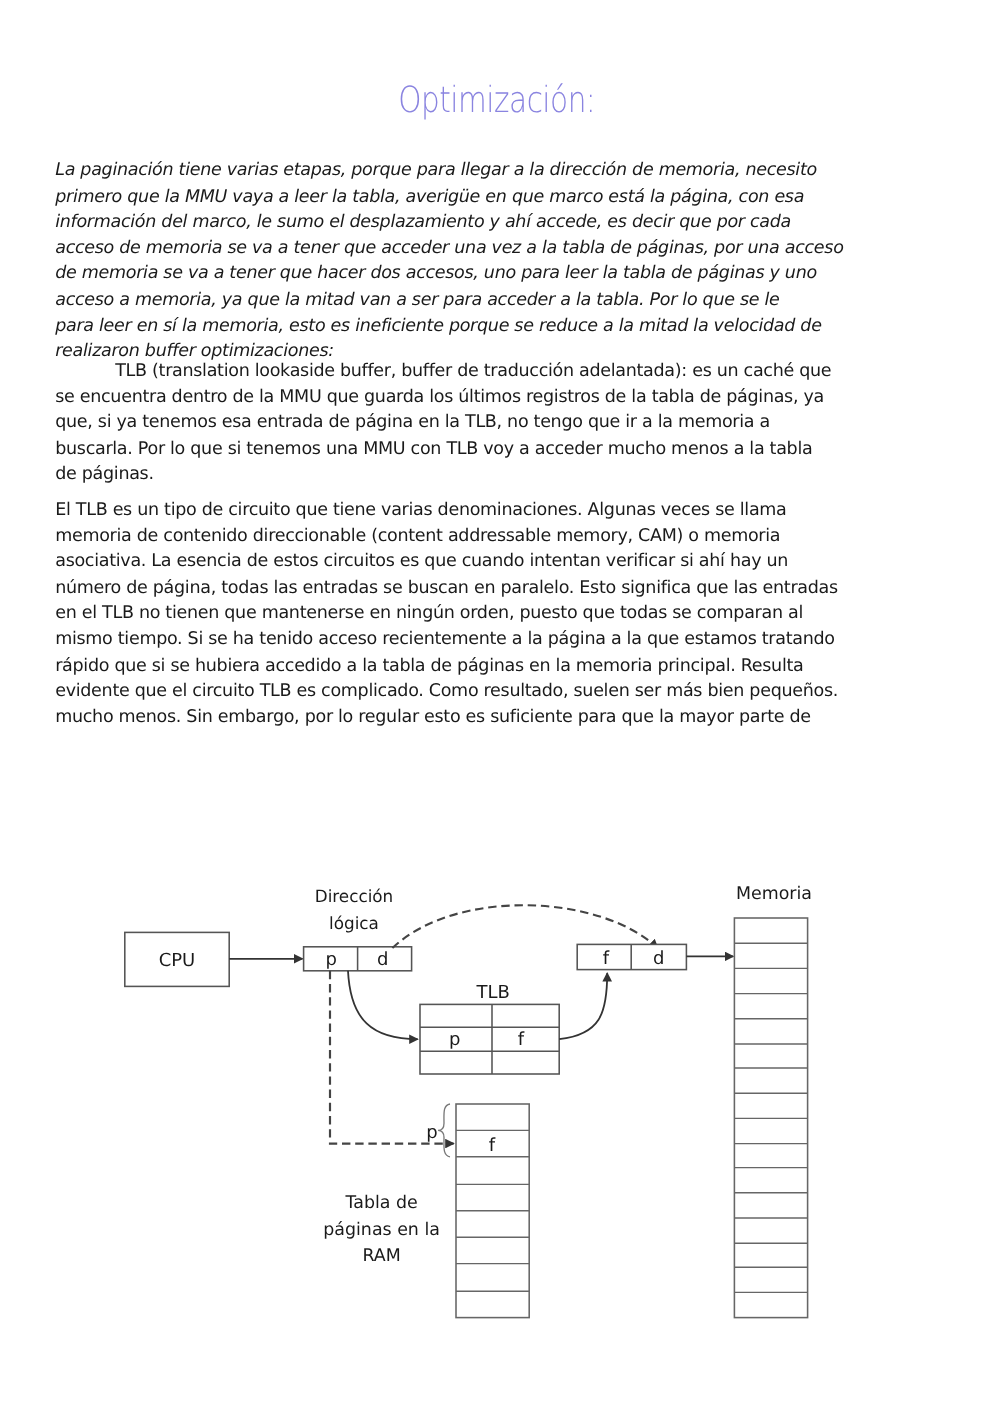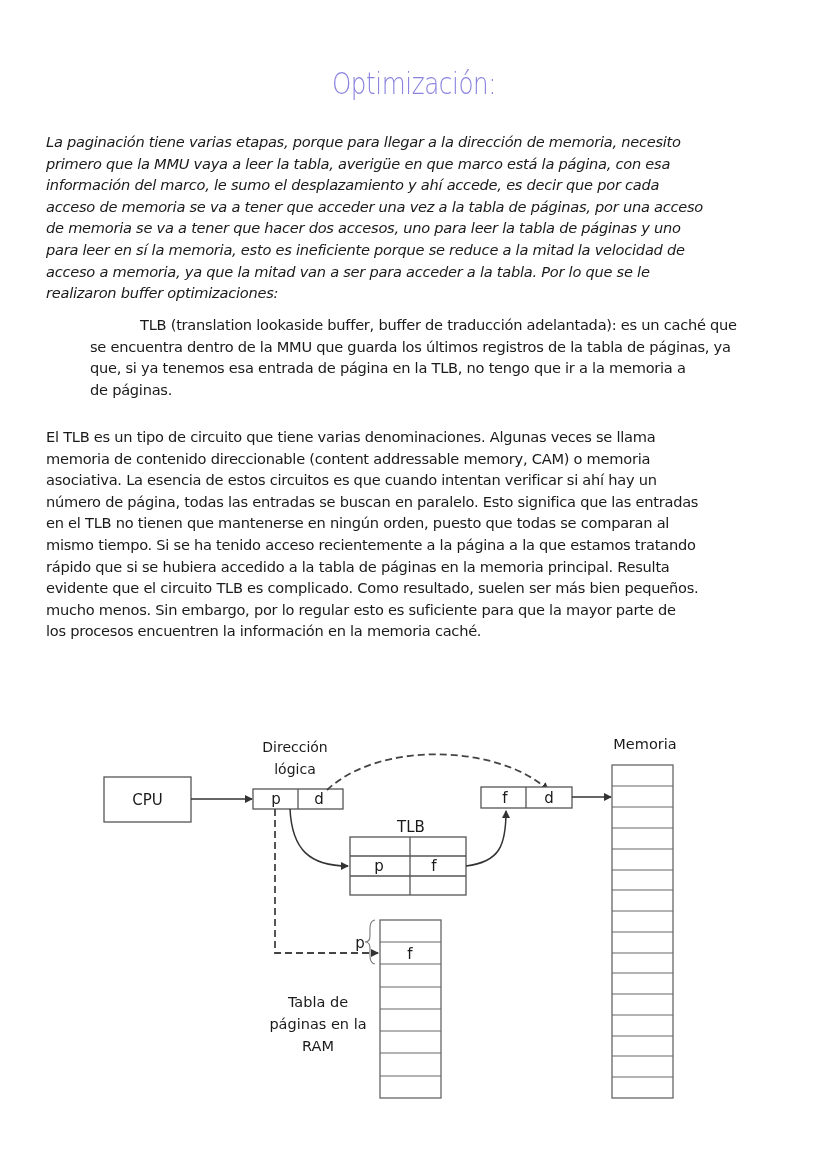--- a/index.html
+++ b/index.html
@@ -19,43 +19,43 @@
 <body>
 
 <div class="title" style="color:#8a84e0;">Optimización:</div>
 
 <div class="para" style="top:131px;font-style:italic;">
   <span class="line">La paginación tiene varias etapas, porque para llegar a la dirección de memoria, necesito</span>
   <span class="line">primero que la MMU vaya a leer la tabla, averigüe en que marco está la página, con esa</span>
   <span class="line">información del marco, le sumo el desplazamiento y ahí accede, es decir que por cada</span>
   <span class="line">acceso de memoria se va a tener que acceder una vez a la tabla de páginas, por una acceso</span>
   <span class="line">de memoria se va a tener que hacer dos accesos, uno para leer la tabla de páginas y uno</span>
+  <span class="line">acceso a memoria, ya que la mitad van a ser para acceder a la tabla. Por lo que se le</span>
   <span class="line">para leer en sí la memoria, esto es ineficiente porque se reduce a la mitad la velocidad de</span>
-  <span class="line">acceso a memoria, ya que la mitad van a ser para acceder a la tabla. Por lo que se le</span>
   <span class="line">realizaron buffer optimizaciones:</span>
 </div>
 
-<div class="para" style="top:314px;margin-left:44px;">
+<div class="para" style="top:298px;">
   <span class="line indent">TLB (translation lookaside buffer, buffer de traducción adelantada): es un caché que</span>
   <span class="line">se encuentra dentro de la MMU que guarda los últimos registros de la tabla de páginas, ya</span>
   <span class="line">que, si ya tenemos esa entrada de página en la TLB, no tengo que ir a la memoria a</span>
+  <span class="line">buscarla. Por lo que si tenemos una MMU con TLB voy a acceder mucho menos a la tabla</span>
   <span class="line">de páginas.</span>
 </div>
 
-<div class="para" style="top:426px;">
+<div class="para" style="top:414px;">
   <span class="line">El TLB es un tipo de circuito que tiene varias denominaciones. Algunas veces se llama</span>
   <span class="line">memoria de contenido direccionable (content addressable memory, CAM) o memoria</span>
   <span class="line">asociativa. La esencia de estos circuitos es que cuando intentan verificar si ahí hay un</span>
   <span class="line">número de página, todas las entradas se buscan en paralelo. Esto significa que las entradas</span>
   <span class="line">en el TLB no tienen que mantenerse en ningún orden, puesto que todas se comparan al</span>
   <span class="line">mismo tiempo. Si se ha tenido acceso recientemente a la página a la que estamos tratando</span>
   <span class="line">rápido que si se hubiera accedido a la tabla de páginas en la memoria principal. Resulta</span>
   <span class="line">evidente que el circuito TLB es complicado. Como resultado, suelen ser más bien pequeños.</span>
   <span class="line">mucho menos. Sin embargo, por lo regular esto es suficiente para que la mayor parte de</span>
-  <span class="line">los procesos encuentren la información en la memoria caché.</span>
 </div>
 
 <svg class="diagram" viewBox="0 0 828 1171" xmlns="http://www.w3.org/2000/svg">
   <defs>
     <marker id="arr" markerWidth="8" markerHeight="8" refX="7" refY="4" orient="auto" markerUnits="userSpaceOnUse">
       <path d="M0,0 L8,4 L0,8 Z" fill="#333"></path>
     </marker>
   </defs>
 
   <g>

